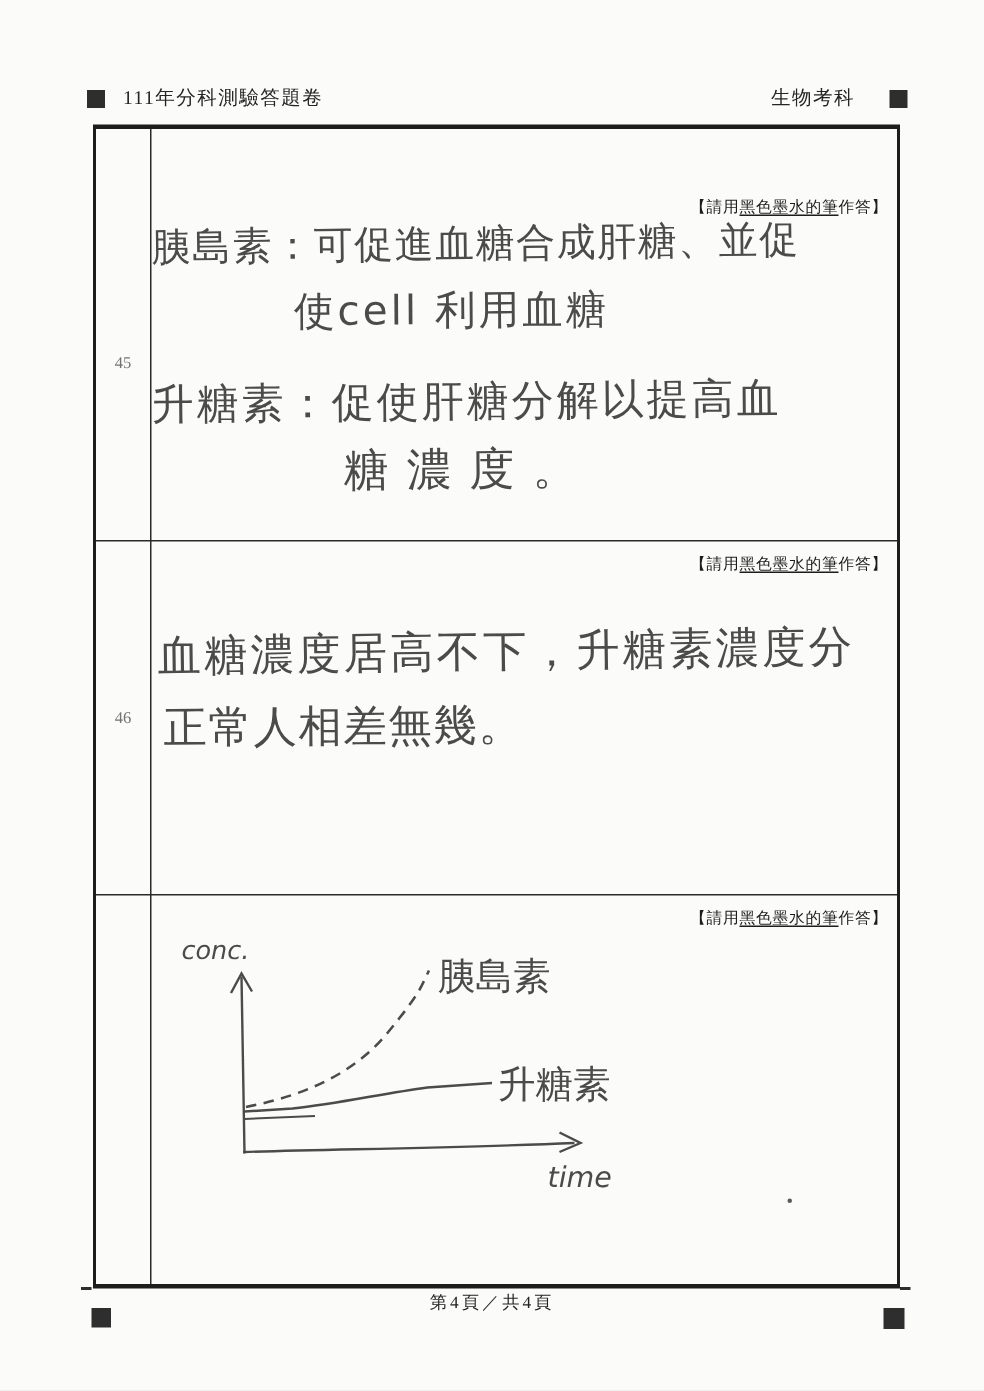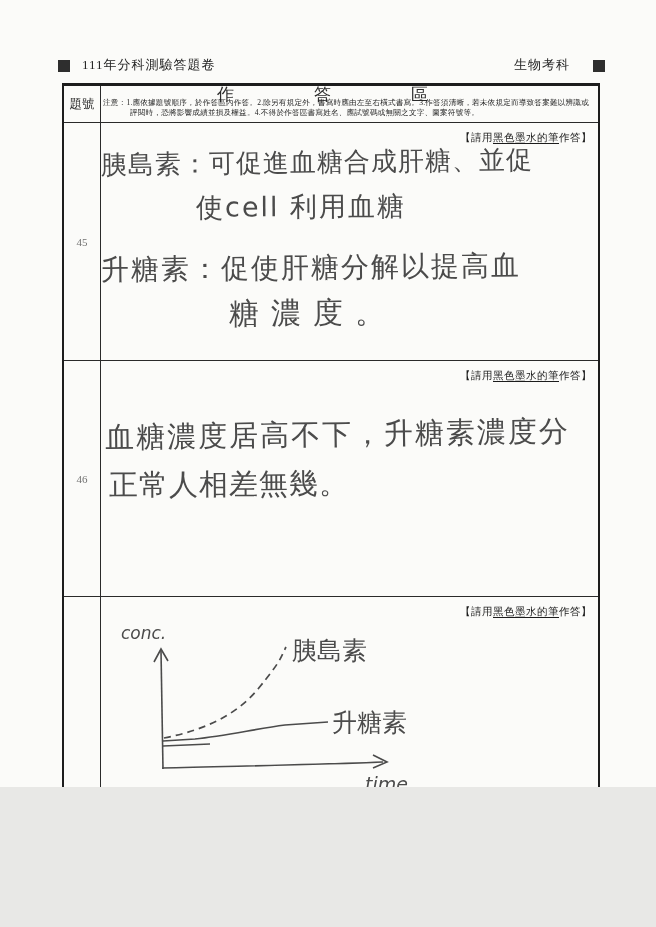--- a/index.html
+++ b/index.html
@@ -1,17 +1,17 @@
 <!DOCTYPE html>
 <html><head>
 <meta charset="utf-8">
 <style>
   html,body{margin:0;padding:0;background:#e8e8e6;}
   .page{
-    position:relative;width:656px;height:787px;margin:0 auto;
+    position:relative;width:656px;height:927px;margin:0 auto;
     background:#fbfbf9;overflow:hidden;
     font-family:"Liberation Serif","DejaVu Serif",serif;color:#2b2b2b;
   }
   .corner{position:absolute;background:#2e2e2e;}
   .hdr-text{position:absolute;font-size:13px;letter-spacing:1px;color:#252525;}
   
   .sheet{
     position:absolute;left:62px;top:83px;width:538px;height:776px;
     border:2px solid #1d1d1d;border-top-width:3px;border-bottom-width:3px;
     box-sizing:border-box;background:transparent;
@@ -50,31 +50,20 @@
   <div class="corner" style="left:593px;top:60px;width:12px;height:12px;"></div>
   <div class="corner" style="left:61px;top:872px;width:13px;height:13px;"></div>
   <div class="corner" style="left:589px;top:872px;width:14px;height:14px;"></div>
 
   <div class="hdr-text" style="left:82px;top:56px;">111年分科測驗答題卷</div>
   <div class="hdr-text" style="right:86px;top:56px;">生物考科</div>
 
   <div class="sheet">
     <div class="qcol-divider"></div>
 
-    <div class="band-header">
-      <div class="qcol-header">題號</div>
-      <div class="area-title">
-        <span>作</span>
-        <span>答</span>
-        <span>區</span>
-      </div>
-      <div class="notice">
-        <span>注意：</span><span>1.應依據題號順序，於作答區內作答。2.除另有規定外，書寫時應由左至右橫式書寫。3.作答須清晰，若未依規定而導致答案難以辨識或評閱時，恐將影響成績並損及權益。4.不得於作答區書寫姓名、應試號碼或無關之文字、圖案符號等。</span>
-      </div>
-    </div>
 
     <div class="row" style="top:37px;height:237px;">
       <div class="qnum">45</div>
       <div class="answer">
         <div class="ink-note"><span>【請用</span><u>黑色墨水的筆</u><span>作答】</span></div>
         <div class="hw" style="left:0px;top:22px;font-size:26px;letter-spacing:1px;transform:rotate(-0.7deg);">胰島素：可促進血糖合成肝糖、並促</div>
         <div class="hw" style="left:95px;top:66px;font-size:27px;letter-spacing:2px;transform:rotate(-0.4deg);">使cell 利用血糖</div>
         <div class="hw" style="left:0px;top:126px;font-size:28px;letter-spacing:2px;transform:rotate(-0.6deg);">升糖素：促使肝糖分解以提高血</div>
         <div class="hw" style="left:128px;top:170px;font-size:30px;letter-spacing:12px;transform:rotate(-0.5deg);">糖濃度。</div>
       </div>
@@ -114,14 +103,15 @@
           <text x="217" y="112" font-size="25">升糖素</text>
         </svg>
 
         <div class="dot" style="left:424px;top:202px;"></div>
       </div>
     </div>
   </div>
 
   <div class="footer-line-dash" style="left:54px;top:858px;width:7px;"></div>
   <div class="footer-line-dash" style="left:600px;top:858px;width:7px;"></div>
+  <div class="footer-text">第4頁／共4頁</div>
 
 </div>
 
 </body></html>

